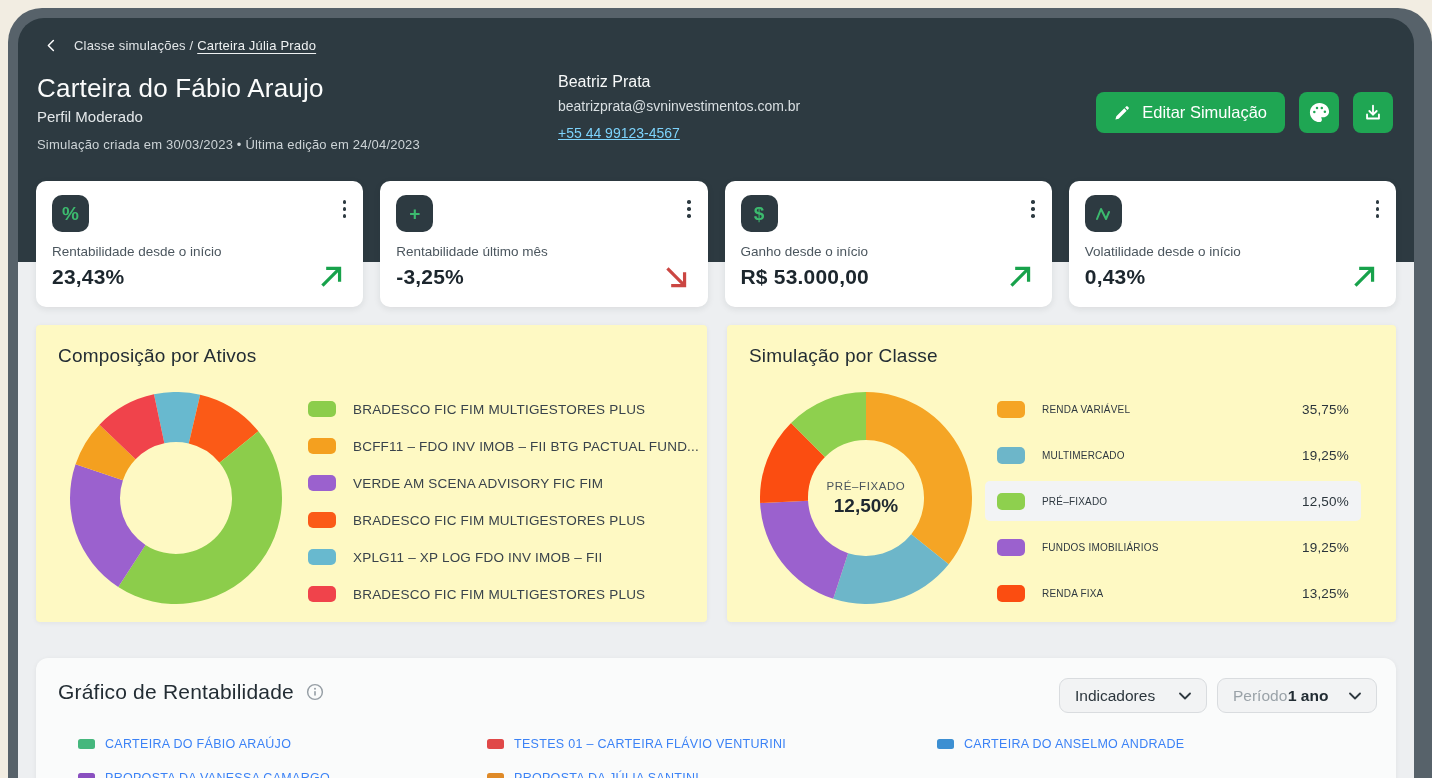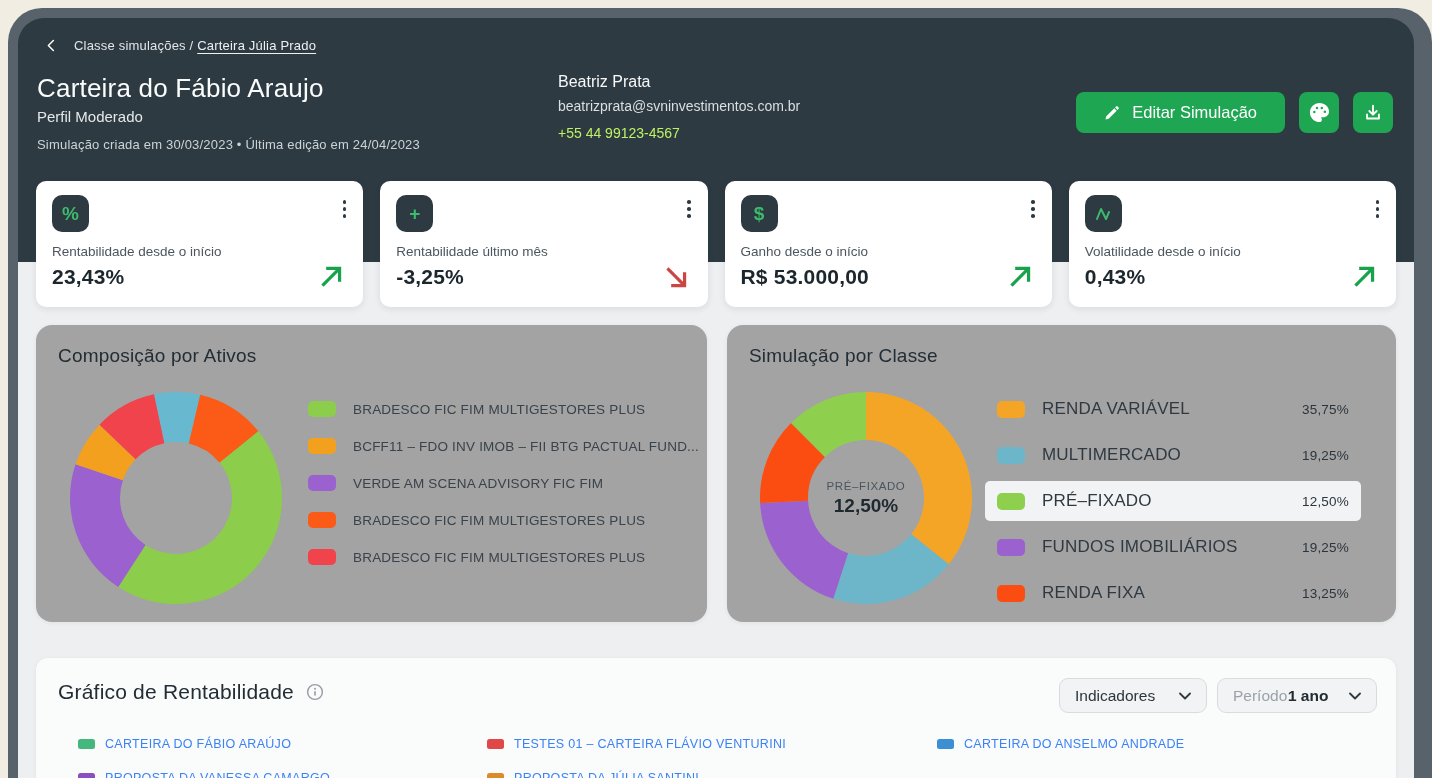--- a/index.html
+++ b/index.html
@@ -16,61 +16,61 @@
   .crumb-text { font-size:13px; letter-spacing:.2px; color:#e2e6e8; }
   .crumb-current { text-decoration:underline; text-underline-offset:3px; color:#eef1f2; }
   .page-title { position:absolute; left:19px; top:55px; font-size:26px; font-weight:500; color:#fbfcfc; letter-spacing:.2px; }
   .page-sub { position:absolute; left:19px; top:90px; font-size:15px; color:#e4e8ea; }
   .page-meta { position:absolute; left:19px; top:119px; font-size:13px; color:#ccd3d6; letter-spacing:.2px; }
 
   .advisor { position:absolute; left:540px; top:54px; color:#fff; }
   .advisor .a-name { font-size:16px; line-height:19px; font-weight:500; color:#f7f9f9; }
   .advisor .a-company { font-size:16px; line-height:19px; color:#f1f4f5; }
   .advisor .a-email { margin-top:7px; font-size:14px; color:#d9dfe2; }
-  .advisor .a-phone { margin-top:11px; font-size:14px; color:#bef264; }
+  .advisor .a-phone { margin-top:11px; font-size:14px; color:#7dd3fc;text-decoration:underline; }
 
   .header-actions { position:absolute; top:74px; right:21px; display:flex; gap:14px; }
   .btn { background:#1fa653; border:none; border-radius:8px; height:41px; display:flex; align-items:center; justify-content:center; cursor:pointer; }
-  .btn-edit { padding:0 28px; gap:11px; color:#fff; font-size:16.5px; font-family:"Liberation Sans",sans-serif; }
+  .btn-edit { padding:0 18px; gap:11px; color:#fff; font-size:16.5px; font-family:"Liberation Sans",sans-serif; }
   .btn-icon { width:40px; }
 
   
   .stats { position:absolute; left:36px; top:181px; width:1360px; display:grid; grid-template-columns:repeat(4,1fr); gap:17px; z-index:5; }
   .stat-card { position:relative; height:126px; background:#fff; border-radius:10px; box-shadow:0 2px 7px rgba(18,28,38,.09); padding:14px 16px; }
   .stat-tile { width:37px; height:37px; background:#2d3a41; border-radius:10px; display:flex; align-items:center; justify-content:center; color:#3cba6e; font-size:19px; font-weight:bold; }
   .kebab { position:absolute; right:15px; top:17px; display:flex; flex-direction:column; gap:3.5px; cursor:pointer; padding:2px; }
   .kebab i { width:3.5px; height:3.5px; border-radius:50%; background:#2d3a41; }
   .stat-label { position:absolute; left:16px; top:63px; font-size:13.5px; color:#4b565e; }
   .stat-value { position:absolute; left:16px; top:84px; font-size:21px; font-weight:600; color:#1c262d; letter-spacing:.2px; }
   .stat-trend { position:absolute; right:17px; bottom:15px; }
   .trend-arrow-up, .trend-arrow-down { display:none; }
   .trend-up .trend-arrow-up { display:block; }
   .trend-down .trend-arrow-down { display:block; }
 
   
   .charts { position:absolute; left:36px; top:325px; width:1360px; display:grid; grid-template-columns:671px 669px; gap:20px; z-index:4; }
-  .chart-card { position:relative; height:297px; background:#a3a3a3; border-radius:16px; box-shadow:0 1px 5px rgba(18,28,38,.06); }
+  .chart-card { position:relative; height:297px; background:#fef9c3; border-radius:4px; box-shadow:0 1px 5px rgba(18,28,38,.06); }
   .chart-title { position:absolute; left:22px; top:20px; font-size:19px; font-weight:500; color:#232d34; letter-spacing:.2px; }
   .donut { position:absolute; width:212px; height:212px; }
   .donut-a { left:34px; top:67px; }
   .donut-b { left:33px; top:67px; }
   .donut-center { position:absolute; left:33px; top:67px; width:212px; height:212px; display:flex; flex-direction:column; align-items:center; justify-content:center; pointer-events:none; }
   .dc-1 { font-size:11.5px; letter-spacing:.6px; color:#4a555d; }
   .dc-2 { margin-top:3px; font-size:19px; font-weight:600; color:#1f2930; }
 
   .legend-a { position:absolute; left:272px; top:76px; display:flex; flex-direction:column; gap:21px; }
   .al-row { display:flex; align-items:center; height:16px; }
   .al-swatch { width:28px; height:16px; border-radius:5px; flex:0 0 auto; }
   .al-label { margin-left:17px; font-size:13.5px; color:#39434b; letter-spacing:.2px; white-space:nowrap; }
 
   .legend-b { position:absolute; left:258px; top:64px; width:376px; display:flex; flex-direction:column; gap:6px; }
   .bl-row { display:flex; align-items:center; height:40px; padding:0 12px; border-radius:5px; cursor:pointer; }
   .bl-row.hl { background:#f2f3f5; }
   .bl-swatch { width:28px; height:17px; border-radius:5px; flex:0 0 auto; }
-  .bl-label { margin-left:17px; font-size:17px; color:#2f3941; letter-spacing:.2px; white-space:nowrap; }
+  .bl-label { margin-left:17px; font-size:10px; color:#2f3941; letter-spacing:.2px; white-space:nowrap; }
   .bl-pct { margin-left:auto; font-size:13.5px; color:#2b353c; letter-spacing:.2px;text-align:right; }
 
   
   .perf-card { position:absolute; left:36px; top:658px; width:1360px; height:280px; background:#fafbfb; border-radius:12px 12px 0 0; box-shadow:0 1px 5px rgba(18,28,38,.06); z-index:4; }
   .perf-title-row { position:absolute; left:22px; top:22px; display:flex; align-items:center; gap:12px; }
   .perf-title { font-size:21px; font-weight:500; color:#232d34; letter-spacing:.2px; }
   .perf-controls { position:absolute; top:20px; right:19px; display:flex; gap:10px; }
   .select { height:35px; background:#f2f3f4; border:1.5px solid #d9dcdf; border-radius:9px; display:flex; align-items:center; padding:0 15px; gap:14px; cursor:pointer; font-size:15.5px; }
   .sel-ind { width:148px; justify-content:space-between; color:#2b353c; font-weight:500; }
   .sel-per { width:160px; justify-content:space-between; }
@@ -248,20 +248,24 @@
           </div>
         <div class="al-row">
             <span class="al-swatch" style="background-color: rgb(155, 97, 206);"></span>
             <span class="al-label">VERDE AM SCENA ADVISORY FIC FIM</span>
           </div>
         <div class="al-row">
             <span class="al-swatch" style="background-color: rgb(251, 90, 23);"></span>
             <span class="al-label">BRADESCO FIC FIM MULTIGESTORES PLUS</span>
           </div>
         <div class="al-row">
+            <span class="al-swatch" style="background-color: rgb(104, 185, 207);"></span>
+            <span class="al-label">XPLG11 – XP LOG FDO INV IMOB – FII</span>
+          </div>
+        <div class="al-row">
             <span class="al-swatch" style="background-color: rgb(240, 67, 75);"></span>
             <span class="al-label">BRADESCO FIC FIM MULTIGESTORES PLUS</span>
           </div>
       </div>
     </div>
 
     <div class="chart-card">
       <div class="chart-title">Simulação por Classe</div>
       <svg class="donut donut-b" viewBox="0 0 212 212">
           <path d="M106 0A106 106 0 0 1 188.72562317786299 172.2757215715847L151.26496362562312 142.2640740674709A58 58 0 0 0 106 48Z" fill="#f5a525"></path>

